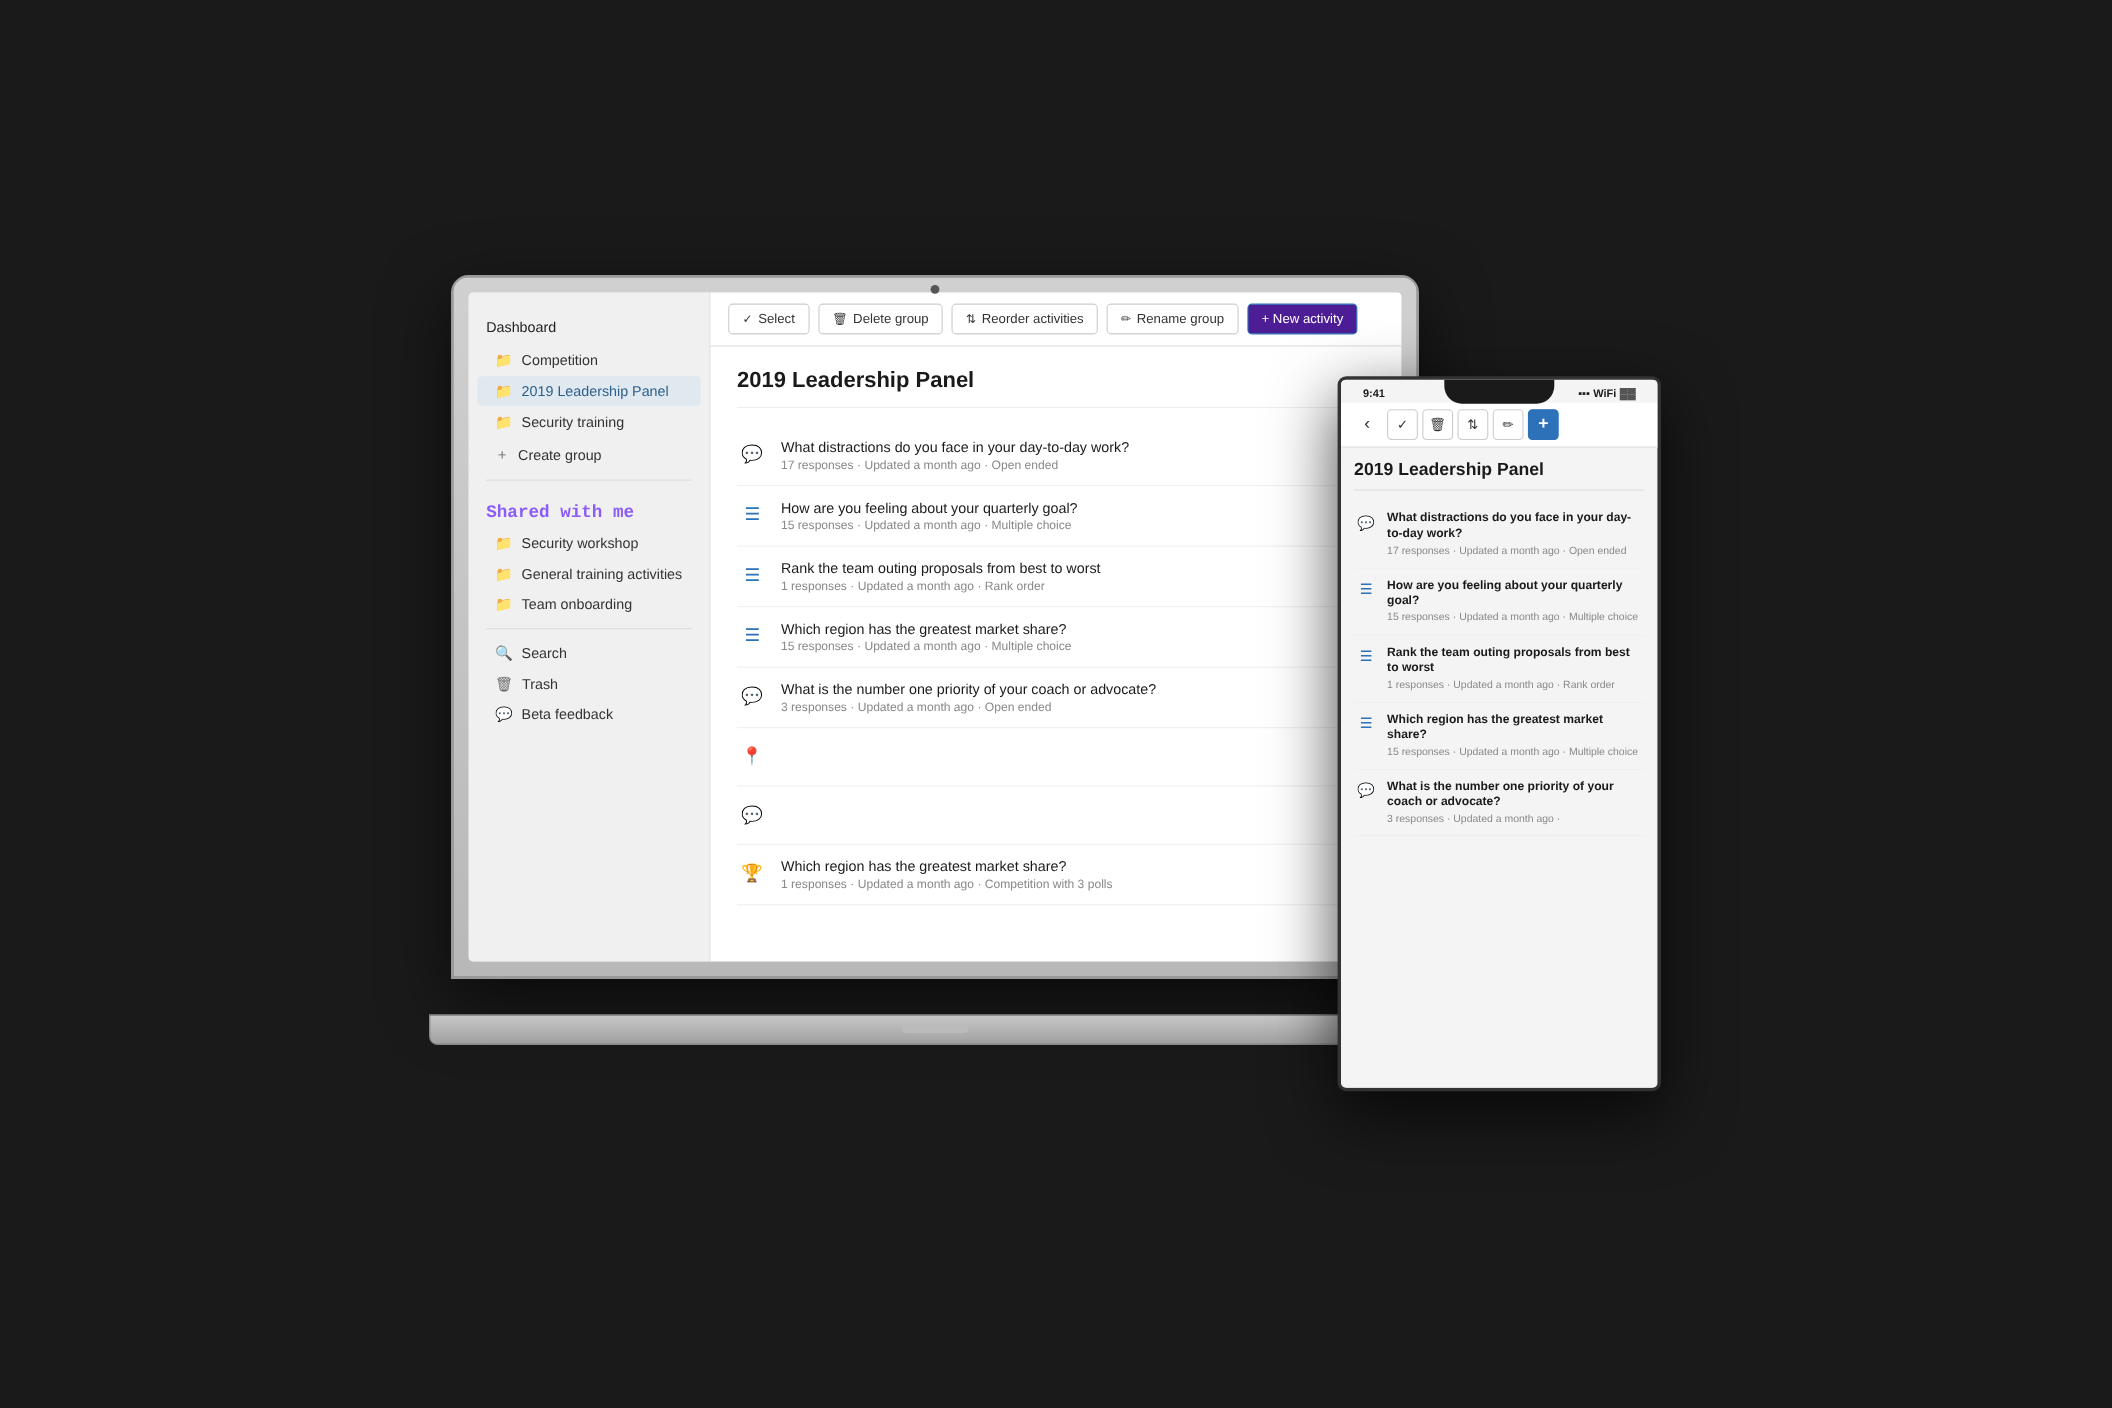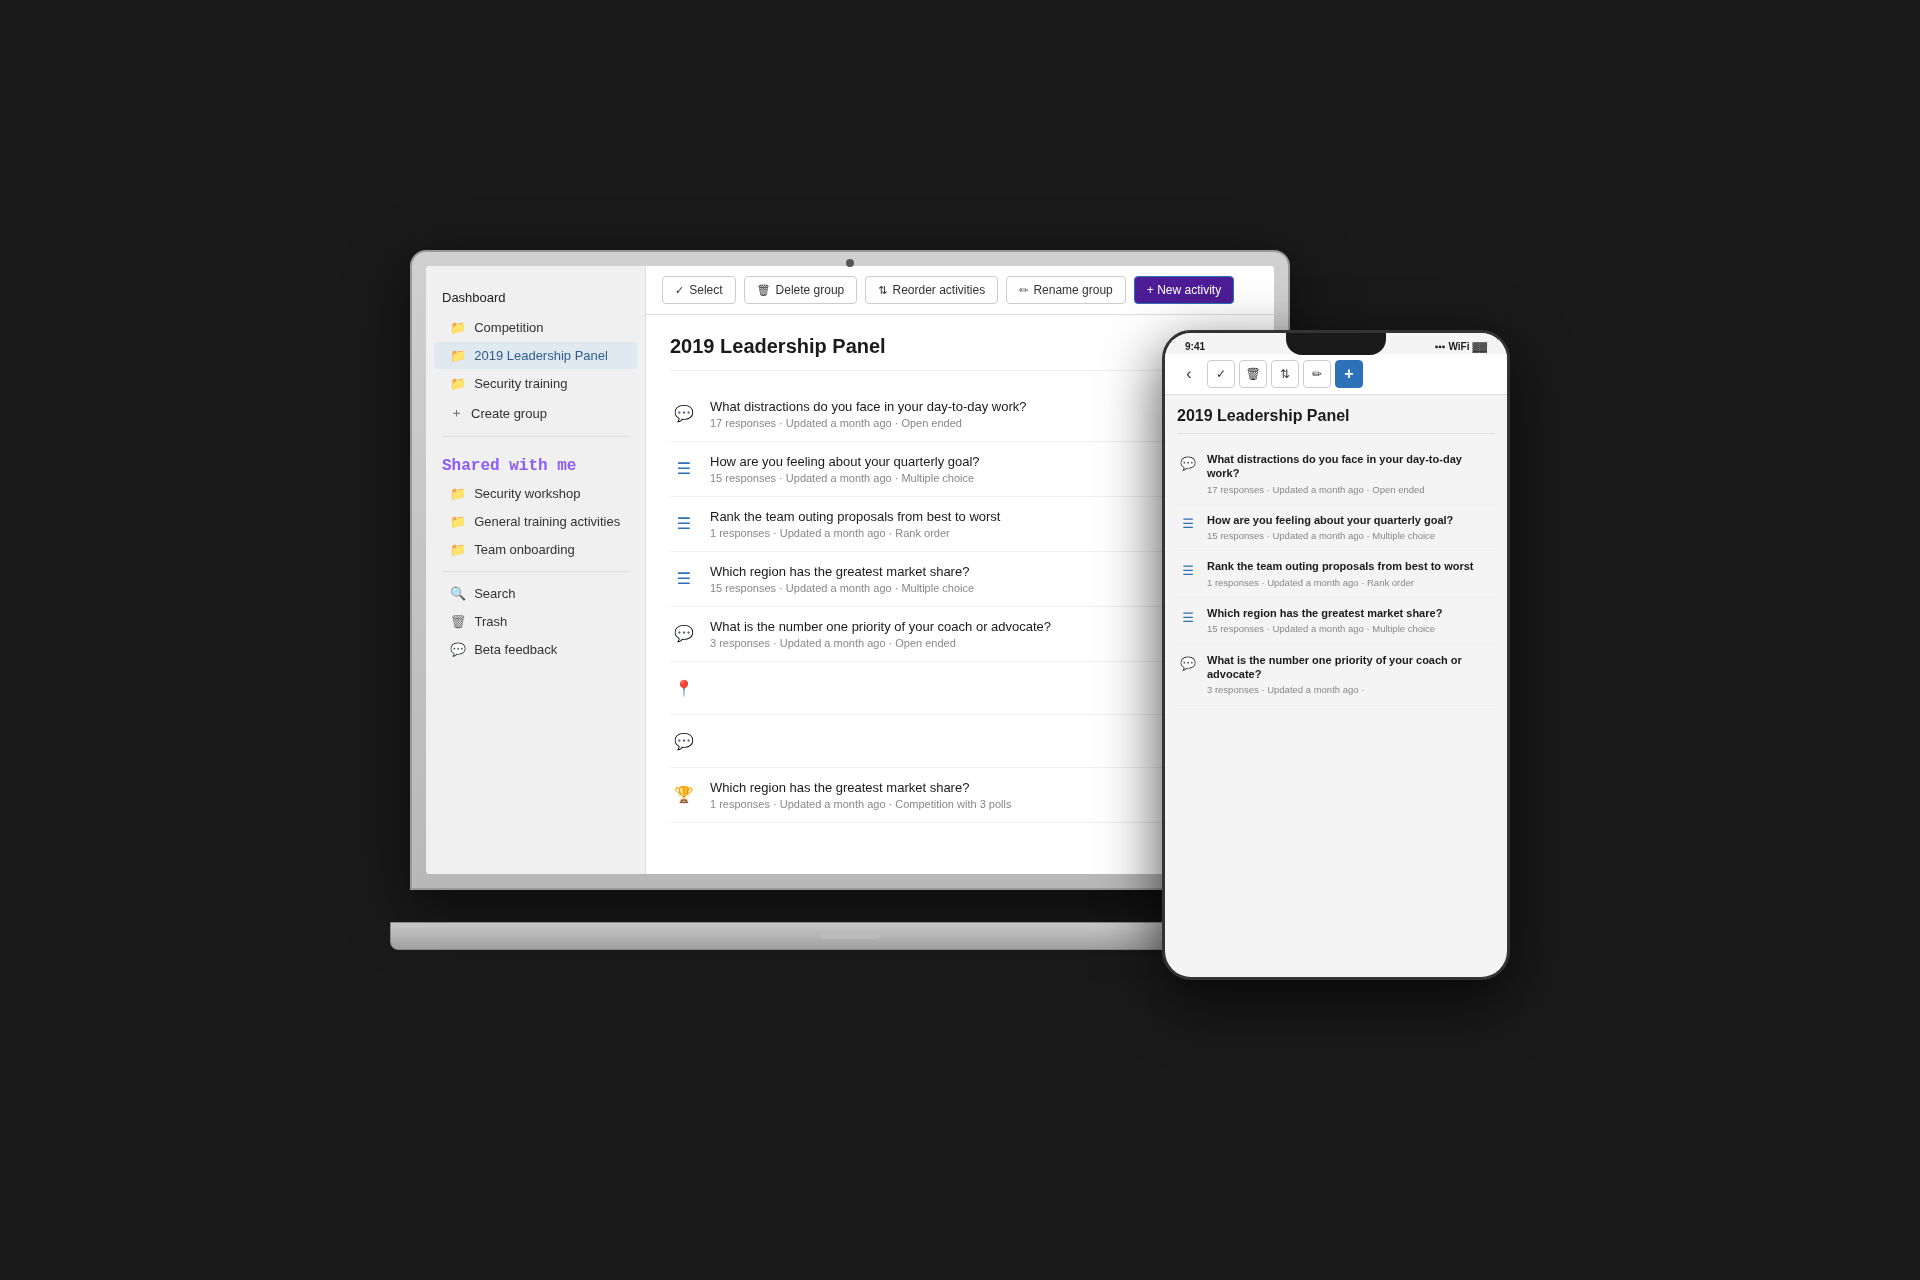--- a/index.html
+++ b/index.html
@@ -236,25 +236,25 @@
 
     .activity-meta {
       font-size: 11px;
       color: #888;
     }
 
     
     .phone {
       position: absolute;
       right: 0;
-      top: 80px;
-      width: 348px;
+      top: 92px;
+      width: 294px;
       height: 650px;
       background: #1a1a1a;
-      border-radius: 29px;
+      border-radius: 8px;
       border: 3px solid #333;
       box-shadow: 0 20px 60px rgba(0,0,0,0.7);
       overflow: hidden;
       z-index: 10;
     }
 
     .phone-notch {
       position: absolute;
       top: 0;
       left: 50%;

